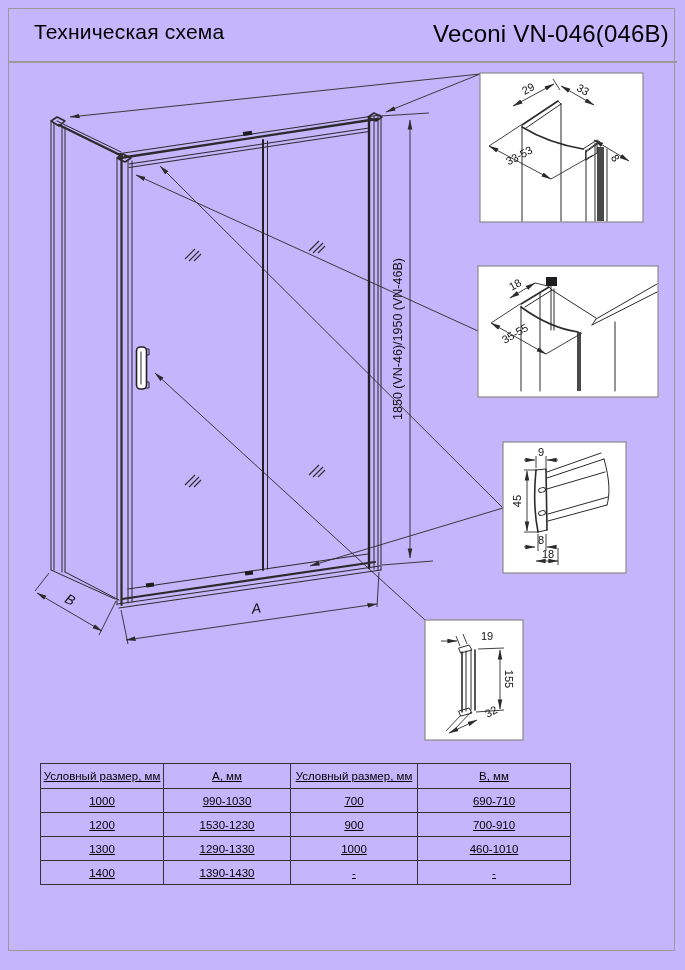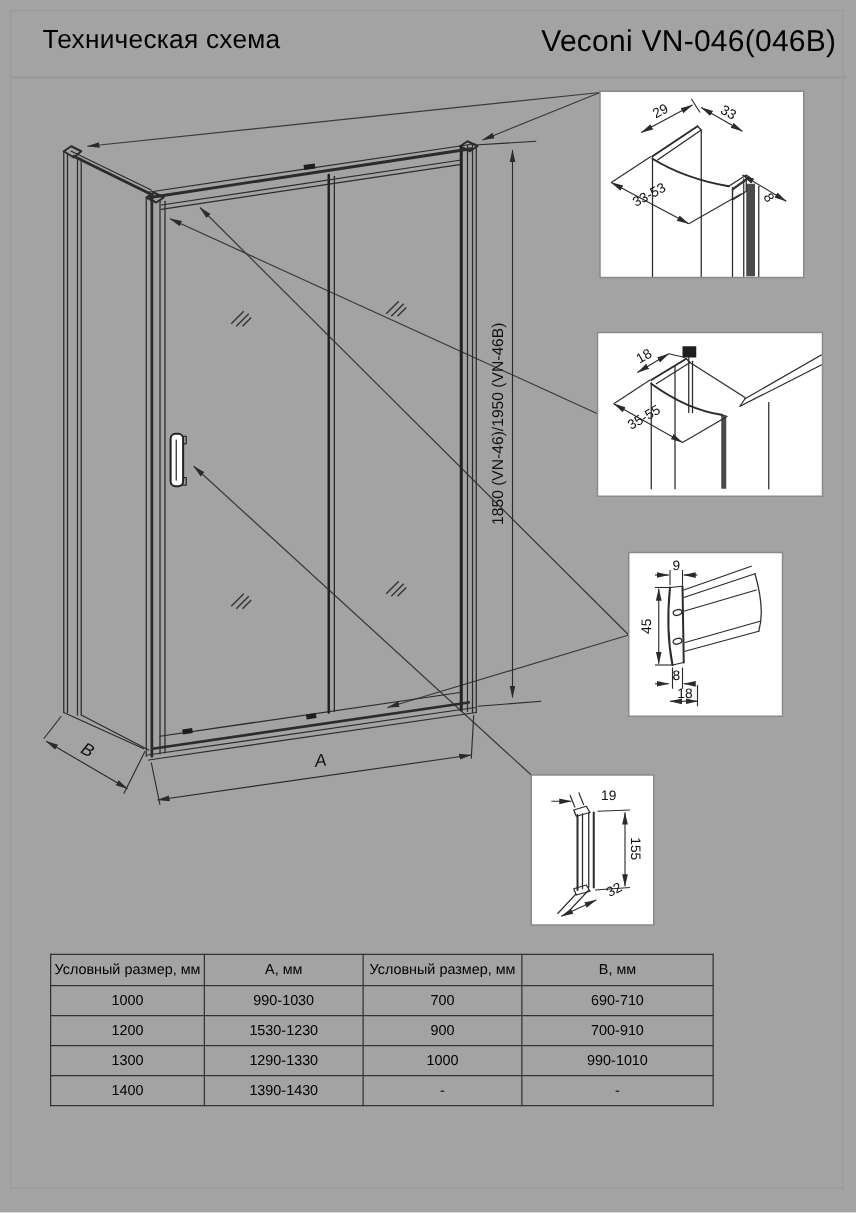--- a/index.html
+++ b/index.html
@@ -1,37 +1,37 @@
 <!DOCTYPE html>
 <html><head>
 <meta charset="utf-8">
 <style>
   html,body{margin:0;padding:0;background:#fff;}
-  .page{position:relative;width:685px;height:970px;background:#a3a3a3;overflow:hidden;
+  .page{position:relative;width:685px;height:970px;background:#c4b5fd;overflow:hidden;
         font-family:"Liberation Sans",sans-serif;color:#000;}
   .frame{position:absolute;left:8px;top:8px;width:667px;height:943px;
          border:1.5px solid #9a9a9a;box-sizing:border-box;}
   .hdr-sep{position:absolute;left:8px;top:61px;width:669px;height:1.5px;background:#9a9a9a;}
   .title{position:absolute;left:34px;top:20px;font-size:21px;letter-spacing:.2px;}
   .product{position:absolute;right:16px;top:20px;font-size:24px;letter-spacing:.2px;}
   svg{position:absolute;left:8px;top:61px;}
   .ln{stroke:#2b2b2b;stroke-width:1;fill:none;stroke-linecap:round;stroke-linejoin:round;}
   .thick{stroke-width:2.3;}
   .med{stroke-width:1.6;}
   .ld{stroke:#3a3a3a;stroke-width:1;fill:none;}
   .dim{stroke:#2b2b2b;stroke-width:.9;fill:none;}
   .box{fill:#fff;stroke:#8a8a8a;stroke-width:1.2;}
   .dk{fill:#4a4a4a;stroke:none;}
   .dk2{fill:#1e1e1e;stroke:none;}
   text.dtx{font:11px "Liberation Sans",sans-serif;fill:#111;text-anchor:middle;}
   text.big{font:12.5px "Liberation Sans",sans-serif;fill:#111;text-anchor:middle;}
   text.ab{font:italic 14px "Liberation Sans",sans-serif;fill:#111;text-anchor:middle;}
   table.size{position:absolute;left:40px;top:763px;border-collapse:collapse;
              font-size:11.5px;text-align:center;}
-  table.size th,table.size td{border:1px solid #333;font-weight:normal;padding:0;}
+  table.size th,table.size td{border:1px solid #333;font-weight:normal;padding:0;text-decoration:underline;}
   table.size th{height:24px;}
   table.size td{height:23px;}
 </style>
 </head>
 <body>
 
 <div class="page">
   <div class="frame"></div>
   <div class="title">Техническая схема</div>
   <div class="product">Veconi VN-046(046B)</div>
@@ -281,21 +281,21 @@
       <tr>
         <td>1200</td>
         <td>1530-1230</td>
         <td>900</td>
         <td>700-910</td>
       </tr>
       <tr>
         <td>1300</td>
         <td>1290-1330</td>
         <td>1000</td>
-        <td>990-1010</td>
+        <td>460-1010</td>
       </tr>
       <tr>
         <td>1400</td>
         <td>1390-1430</td>
         <td>-</td>
         <td>-</td>
       </tr>
     </tbody>
   </table>
 </div>

